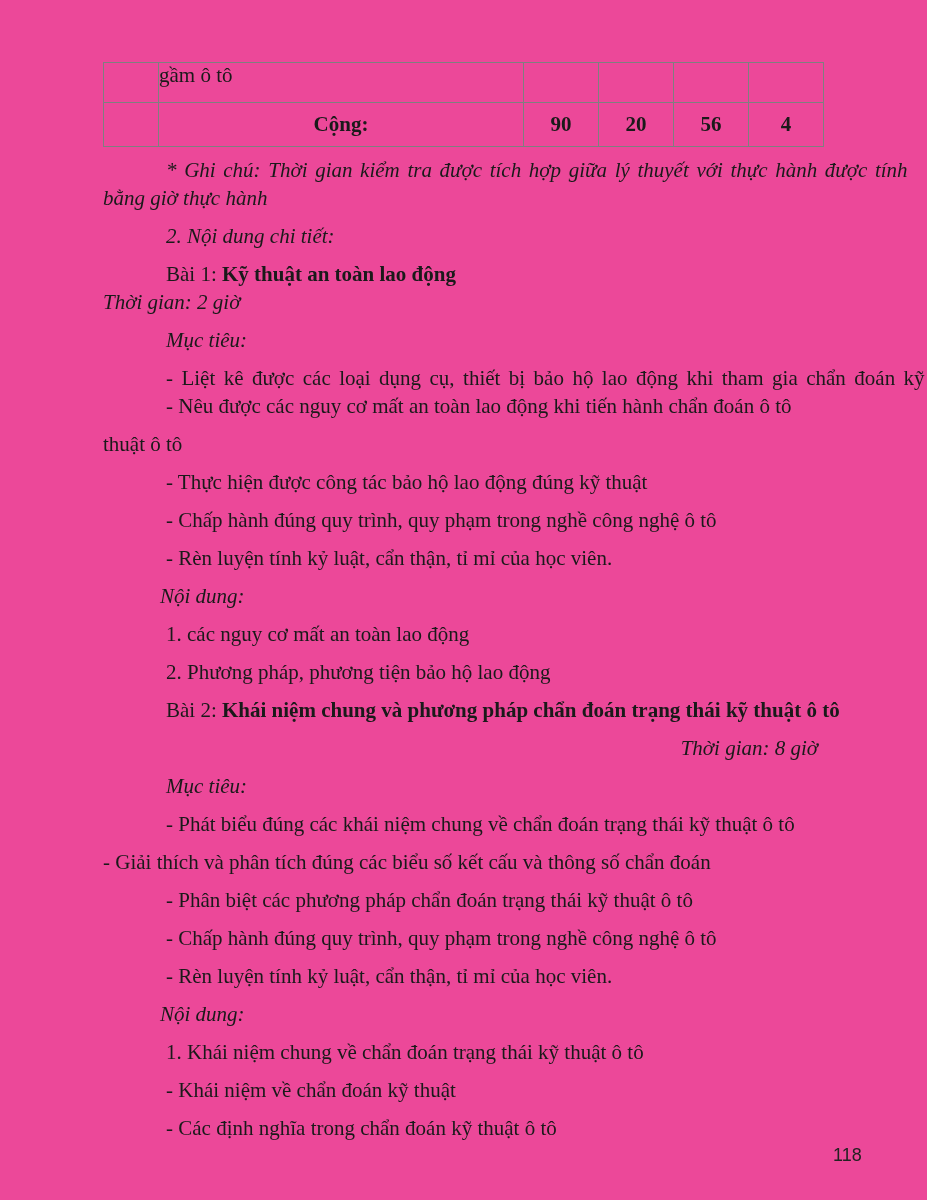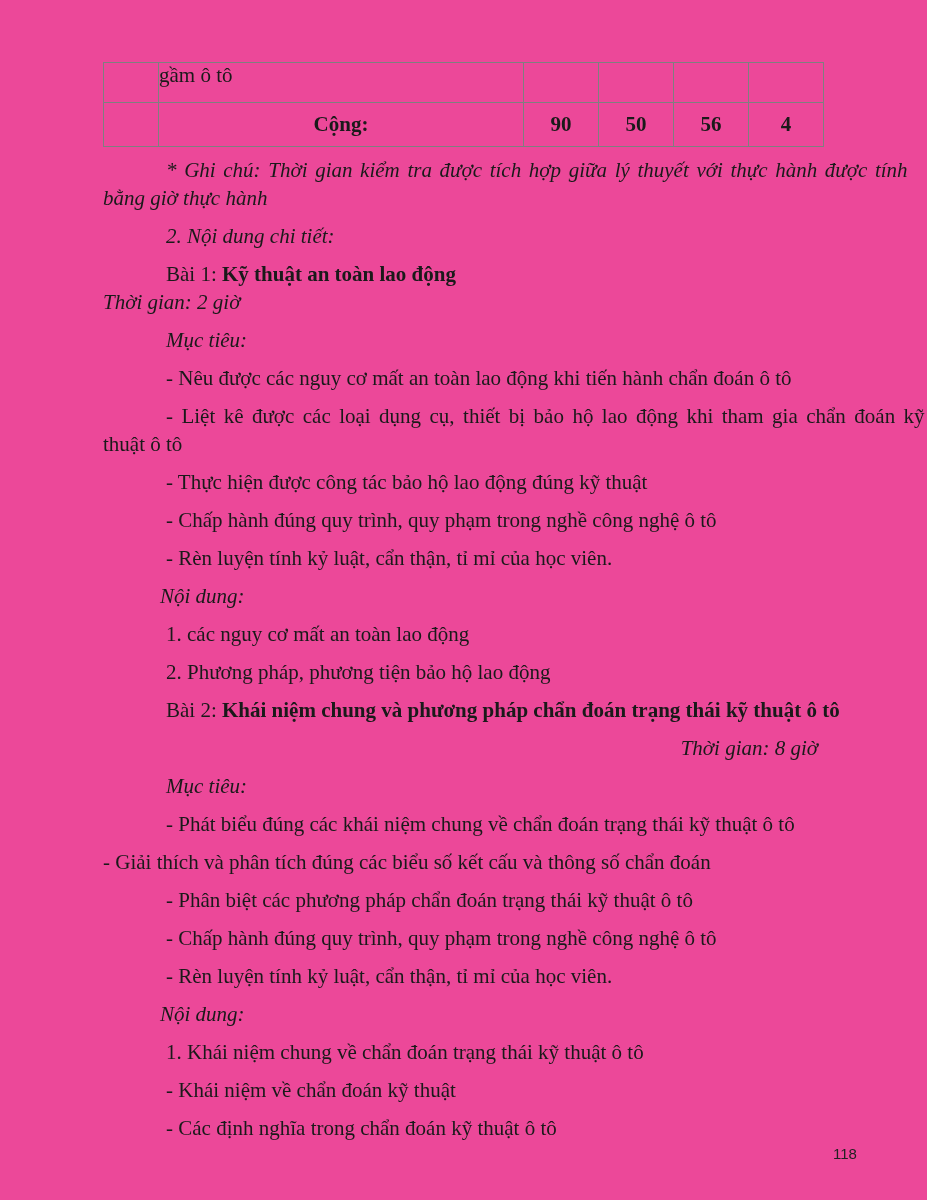--- a/index.html
+++ b/index.html
@@ -35,21 +35,21 @@
   .it { font-style:italic; }
   .b { font-weight:bold; }
   .right { text-align:right; }
   .flexline { display:flex; justify-content:space-between; align-items:baseline;flex-direction:column; }
   .stretch { word-spacing:2.4px; }
   .stretch-lg { word-spacing:3.2px; }
 
   .page-number {
     position:absolute; top:1145px; left:833px;
     font-family:"Liberation Sans", sans-serif;
-    font-size:15px; color:#222222;
+    font-size:18px; color:#222222;
   }
 </style>
 </head>
 <body>
 
 <div class="page">
   <div class="content">
 
     <table class="sum">
       <colgroup>
@@ -66,21 +66,21 @@
         <td class="name-cell">gầm ô tô</td>
         <td class="num"></td>
         <td class="num"></td>
         <td class="num"></td>
         <td class="num"></td>
       </tr>
       <tr class="r2">
         <td></td>
         <td class="total-label">Cộng:</td>
         <td class="num">90</td>
-        <td class="num">50</td>
+        <td class="num">20</td>
         <td class="num">56</td>
         <td class="num">4</td>
       </tr>
     </tbody>
       </table>
 
     <div class="text">
 
       <div class="ln ind it tight stretch">* Ghi chú: Thời gian kiểm tra được tích hợp giữa lý thuyết với thực hành được tính</div>
       <div class="ln it">bằng giờ thực hành</div>
@@ -90,22 +90,22 @@
       <div class="ln flexline">
         <span class="ind">
           <span>Bài 1:</span>
           <span class="b">Kỹ thuật an toàn lao động</span>
         </span>
         <span class="it">Thời gian: 2 giờ</span>
       </div>
 
       <div class="ln ind it">Mục tiêu:</div>
 
+      <div class="ln ind tight stretch-lg">- Liệt kê được các loại dụng cụ, thiết bị bảo hộ lao động khi tham gia chẩn đoán kỹ</div>
       <div class="ln ind">- Nêu được các nguy cơ mất an toàn lao động khi tiến hành chẩn đoán ô tô</div>
-      <div class="ln ind tight stretch-lg">- Liệt kê được các loại dụng cụ, thiết bị bảo hộ lao động khi tham gia chẩn đoán kỹ</div>
       <div class="ln">thuật ô tô</div>
       <div class="ln ind">- Thực hiện được công tác bảo hộ lao động đúng kỹ thuật</div>
       <div class="ln ind">- Chấp hành đúng quy trình, quy phạm trong nghề công nghệ ô tô</div>
       <div class="ln ind">- Rèn luyện tính kỷ luật, cẩn thận, tỉ mỉ của học viên.</div>
 
       <div class="ln ind-sm it">Nội dung:</div>
       <div class="ln ind">1. các nguy cơ mất an toàn lao động</div>
       <div class="ln ind">2. Phương pháp, phương tiện bảo hộ lao động</div>
 
       <div class="ln ind">

